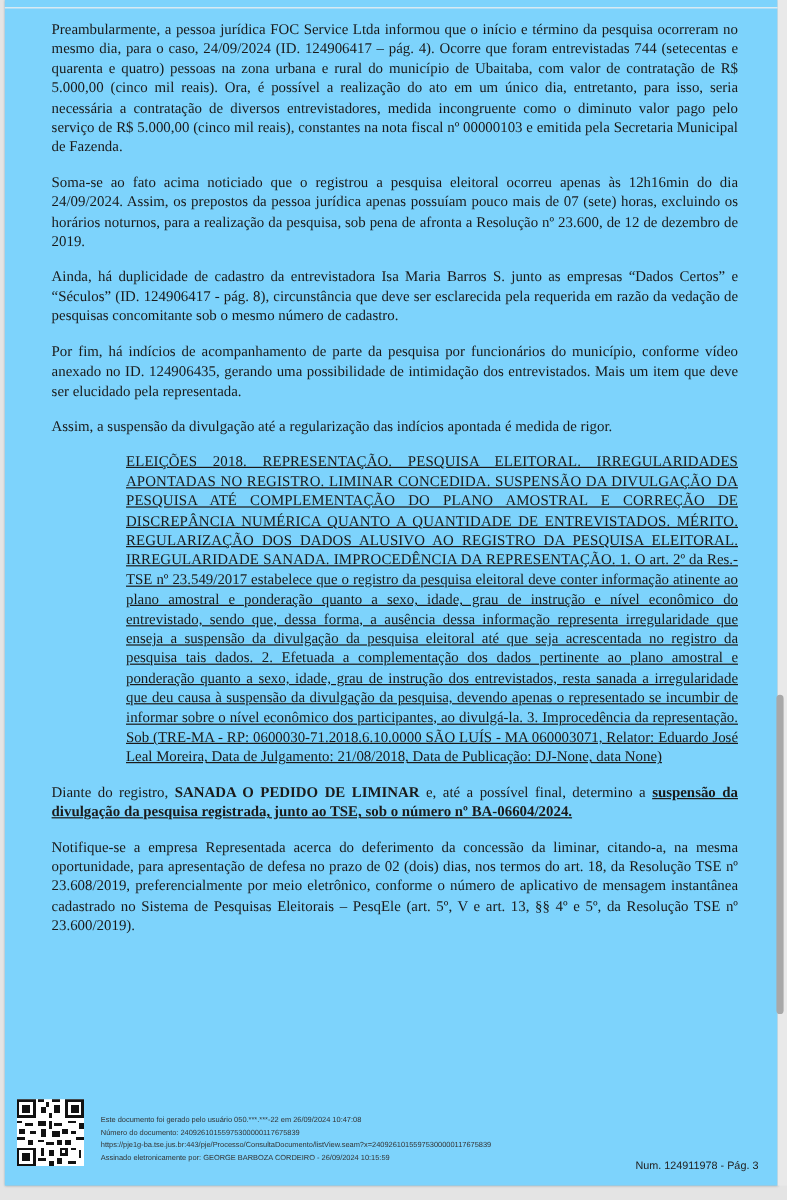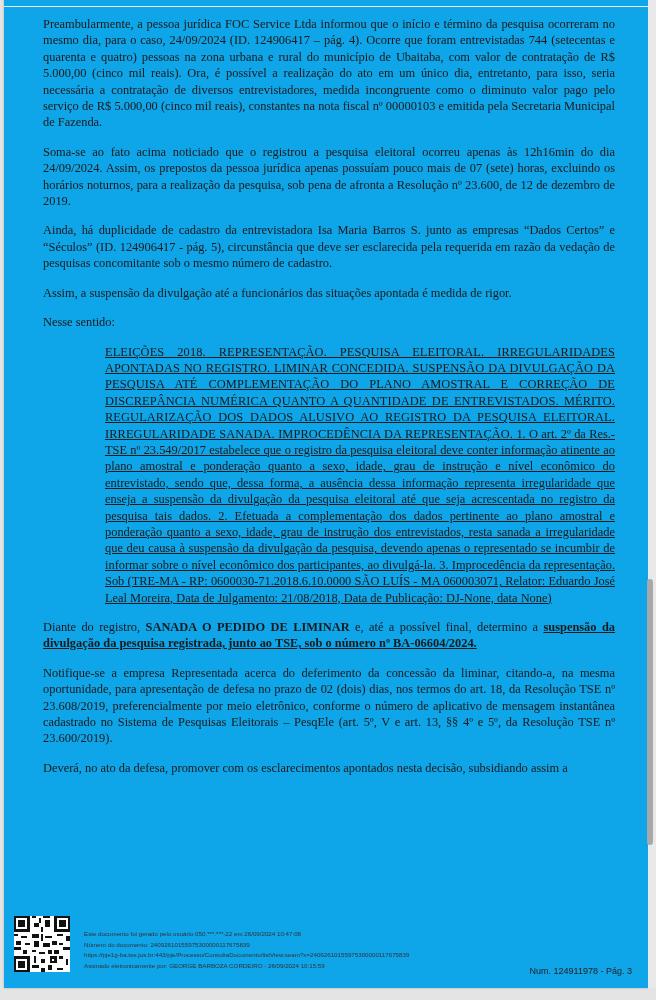--- a/index.html
+++ b/index.html
@@ -5,21 +5,21 @@
   html, body { margin: 0; padding: 0; }
   body {
     width: 656px; height: 1000px; overflow: hidden;
     background: #e4e4e4;
     font-family: "Liberation Serif", serif;
     color: #1a1a1a;
     position: relative;
   }
   .page {
     position: absolute; left: 4px; top: 0; width: 644px; height: 988px;
-    background: #0ea5e9;
+    background: #7dd3fc;
     box-shadow: 0 0 2px rgba(0,0,0,0.25);
   }
   .topline { position:absolute; left:0; top:6px; width:100%; height:1px; background:#efefef; }
   .content {
     position: absolute; left: 39px; top: 16px; width: 572px;
     font-size: 12.4px; line-height: 16.4px; text-align: justify;
   }
   .content p { margin: 0 0 13px 0; }
   .quote {
     margin: 0 0 13px 62px !important;
@@ -53,27 +53,26 @@
 </style>
 </head>
 <body>
 
 <div class="page">
   <div class="topline"></div>
 
   <div class="content">
     <p>Preambularmente, a pessoa jurídica FOC Service Ltda informou que o início e término da pesquisa ocorreram no mesmo dia, para o caso, 24/09/2024 (ID. 124906417 – pág. 4). Ocorre que foram entrevistadas 744 (setecentas e quarenta e quatro) pessoas na zona urbana e rural do município de Ubaitaba, com valor de contratação de R$ 5.000,00 (cinco mil reais). Ora, é possível a realização do ato em um único dia, entretanto, para isso, seria necessária a contratação de diversos entrevistadores, medida incongruente como o diminuto valor pago pelo serviço de R$ 5.000,00 (cinco mil reais), constantes na nota fiscal nº 00000103 e emitida pela Secretaria Municipal de Fazenda.</p>
     <p>Soma-se ao fato acima noticiado que o registrou a pesquisa eleitoral ocorreu apenas às 12h16min do dia 24/09/2024. Assim, os prepostos da pessoa jurídica apenas possuíam pouco mais de 07 (sete) horas, excluindo os horários noturnos, para a realização da pesquisa, sob pena de afronta a Resolução nº 23.600, de 12 de dezembro de 2019.</p>
-    <p>Ainda, há duplicidade de cadastro da entrevistadora Isa Maria Barros S. junto as empresas “Dados Certos” e “Séculos” (ID. 124906417 - pág. 5), circunstância que deve ser esclarecida pela requerida em razão da vedação de pesquisas concomitante sob o mesmo número de cadastro.</p>
-    <p>Assim, a suspensão da divulgação até a funcionários das situações apontada é medida de rigor.</p>
-    <p>Nesse sentido:</p>
+    <p>Ainda, há duplicidade de cadastro da entrevistadora Isa Maria Barros S. junto as empresas “Dados Certos” e “Séculos” (ID. 124906417 - pág. 8), circunstância que deve ser esclarecida pela requerida em razão da vedação de pesquisas concomitante sob o mesmo número de cadastro.</p>
+    <p>Por fim, há indícios de acompanhamento de parte da pesquisa por funcionários do município, conforme vídeo anexado no ID. 124906435, gerando uma possibilidade de intimidação dos entrevistados. Mais um item que deve ser elucidado pela representada.</p>
+    <p>Assim, a suspensão da divulgação até a regularização das indícios apontada é medida de rigor.</p>
     <p class="quote"><span class="caps">ELEIÇÕES 2018. REPRESENTAÇÃO. PESQUISA ELEITORAL. IRREGULARIDADES APONTADAS NO REGISTRO. LIMINAR CONCEDIDA. SUSPENSÃO DA DIVULGAÇÃO DA PESQUISA ATÉ COMPLEMENTAÇÃO DO PLANO AMOSTRAL E CORREÇÃO DE DISCREPÂNCIA NUMÉRICA QUANTO A QUANTIDADE DE ENTREVISTADOS. MÉRITO. REGULARIZAÇÃO DOS DADOS ALUSIVO AO REGISTRO DA PESQUISA ELEITORAL. IRREGULARIDADE SANADA. IMPROCEDÊNCIA DA REPRESENTAÇÃO.</span><span> 1. O art. 2º da Res.-TSE nº 23.549/2017 estabelece que o registro da pesquisa eleitoral deve conter informação atinente ao plano amostral e ponderação quanto a sexo, idade, grau de instrução e nível econômico do entrevistado, sendo que, dessa forma, a ausência dessa informação representa irregularidade que enseja a suspensão da divulgação da pesquisa eleitoral até que seja acrescentada no registro da pesquisa tais dados. 2. Efetuada a complementação dos dados pertinente ao plano amostral e ponderação quanto a sexo, idade, grau de instrução dos entrevistados, resta sanada a irregularidade que deu causa à suspensão da divulgação da pesquisa, devendo apenas o representado se incumbir de informar sobre o nível econômico dos participantes, ao divulgá-la. 3. Improcedência da representação. Sob (TRE-MA - RP: 0600030-71.2018.6.10.0000 SÃO LUÍS - MA 060003071, Relator: Eduardo José Leal Moreira, Data de Julgamento: 21/08/2018, Data de Publicação: DJ-None, data None)</span></p>
     <p><span>Diante do registro, </span><span class="bold">SANADA O PEDIDO DE LIMINAR</span><span> e, até a possível final, determino a </span><span class="underline">suspensão da divulgação da pesquisa registrada, junto ao TSE, sob o número nº BA-06604/2024.</span></p>
     <p>Notifique-se a empresa Representada acerca do deferimento da concessão da liminar, citando-a, na mesma oportunidade, para apresentação de defesa no prazo de 02 (dois) dias, nos termos do art. 18, da Resolução TSE nº 23.608/2019, preferencialmente por meio eletrônico, conforme o número de aplicativo de mensagem instantânea cadastrado no Sistema de Pesquisas Eleitorais – PesqEle (art. 5º, V e art. 13, §§ 4º e 5º, da Resolução TSE nº 23.600/2019).</p>
-    <p style="text-align:left;">Deverá, no ato da defesa, promover com os esclarecimentos apontados nesta decisão, subsidiando assim a</p>
   </div>
 
   <div class="footer">
     <svg class="qr" viewBox="0 0 25 25" shape-rendering="crispEdges">
       <rect width="25" height="25" fill="#fff"></rect>
       <g fill="#111">
         <rect x="0" y="0" width="7" height="7"></rect>
           <rect x="1" y="1" width="5" height="5" fill="#fff"></rect>
           <rect x="2" y="2" width="3" height="3"></rect>
         <rect x="18" y="0" width="7" height="7"></rect>

